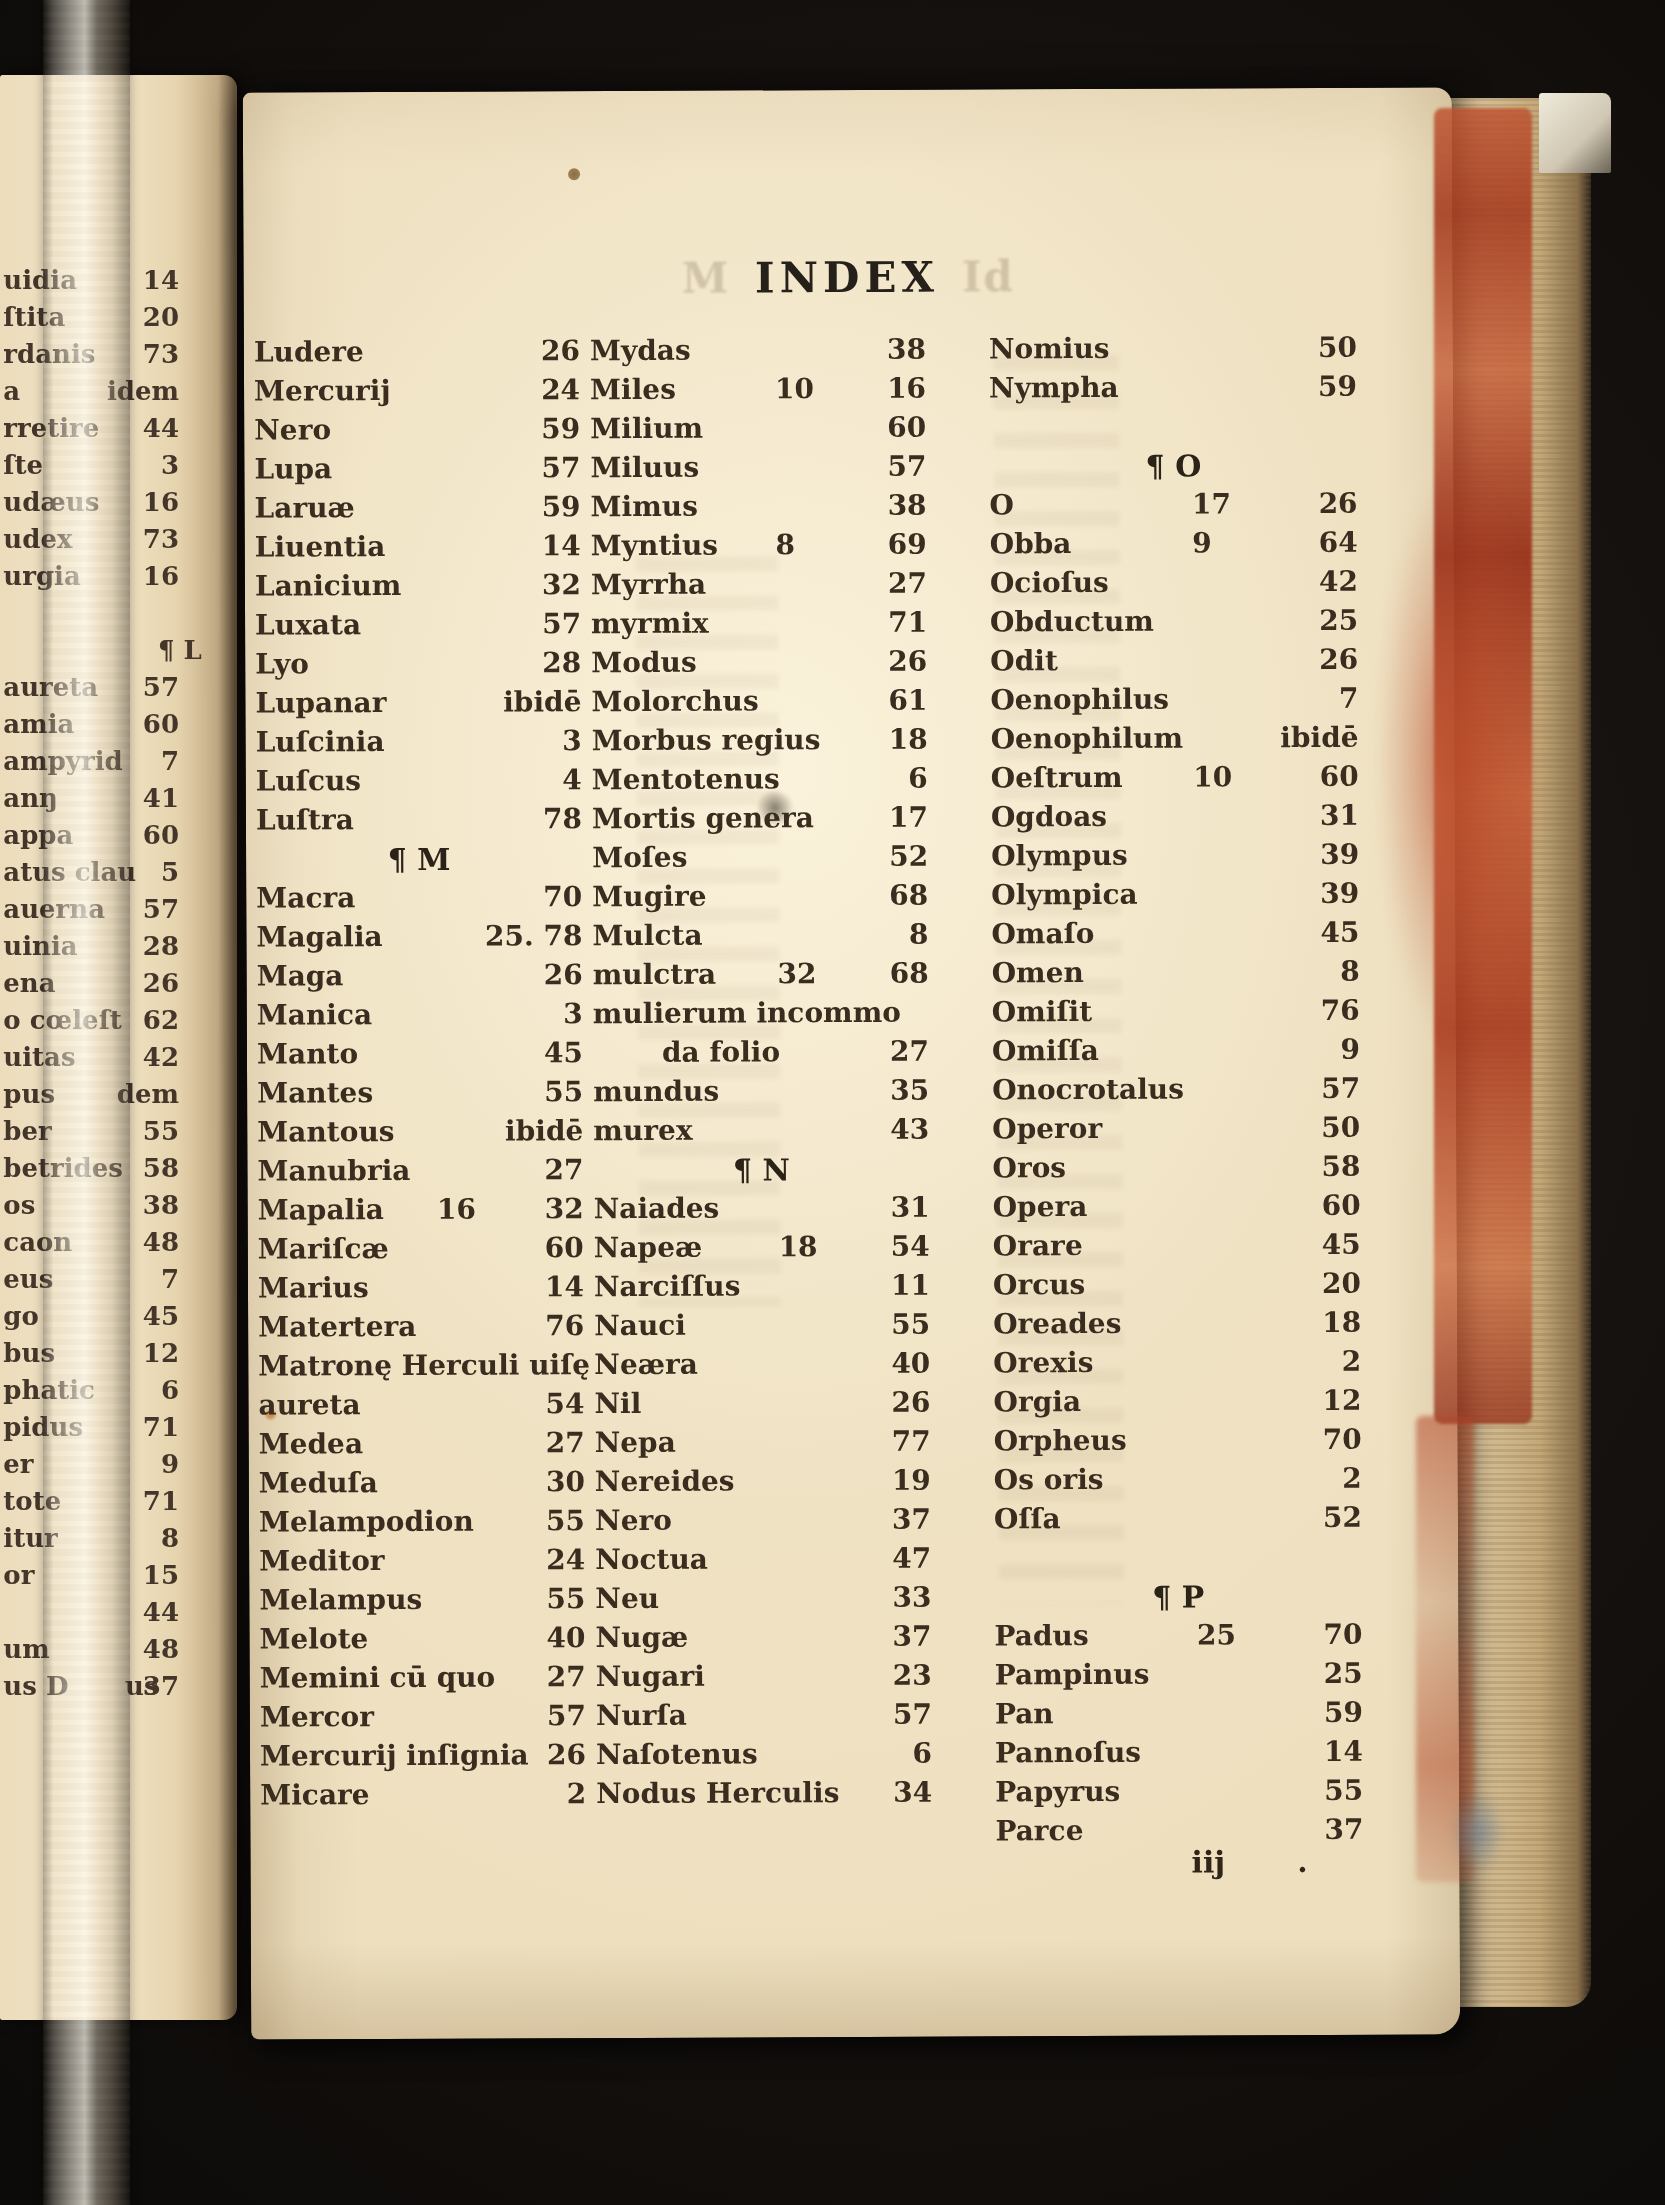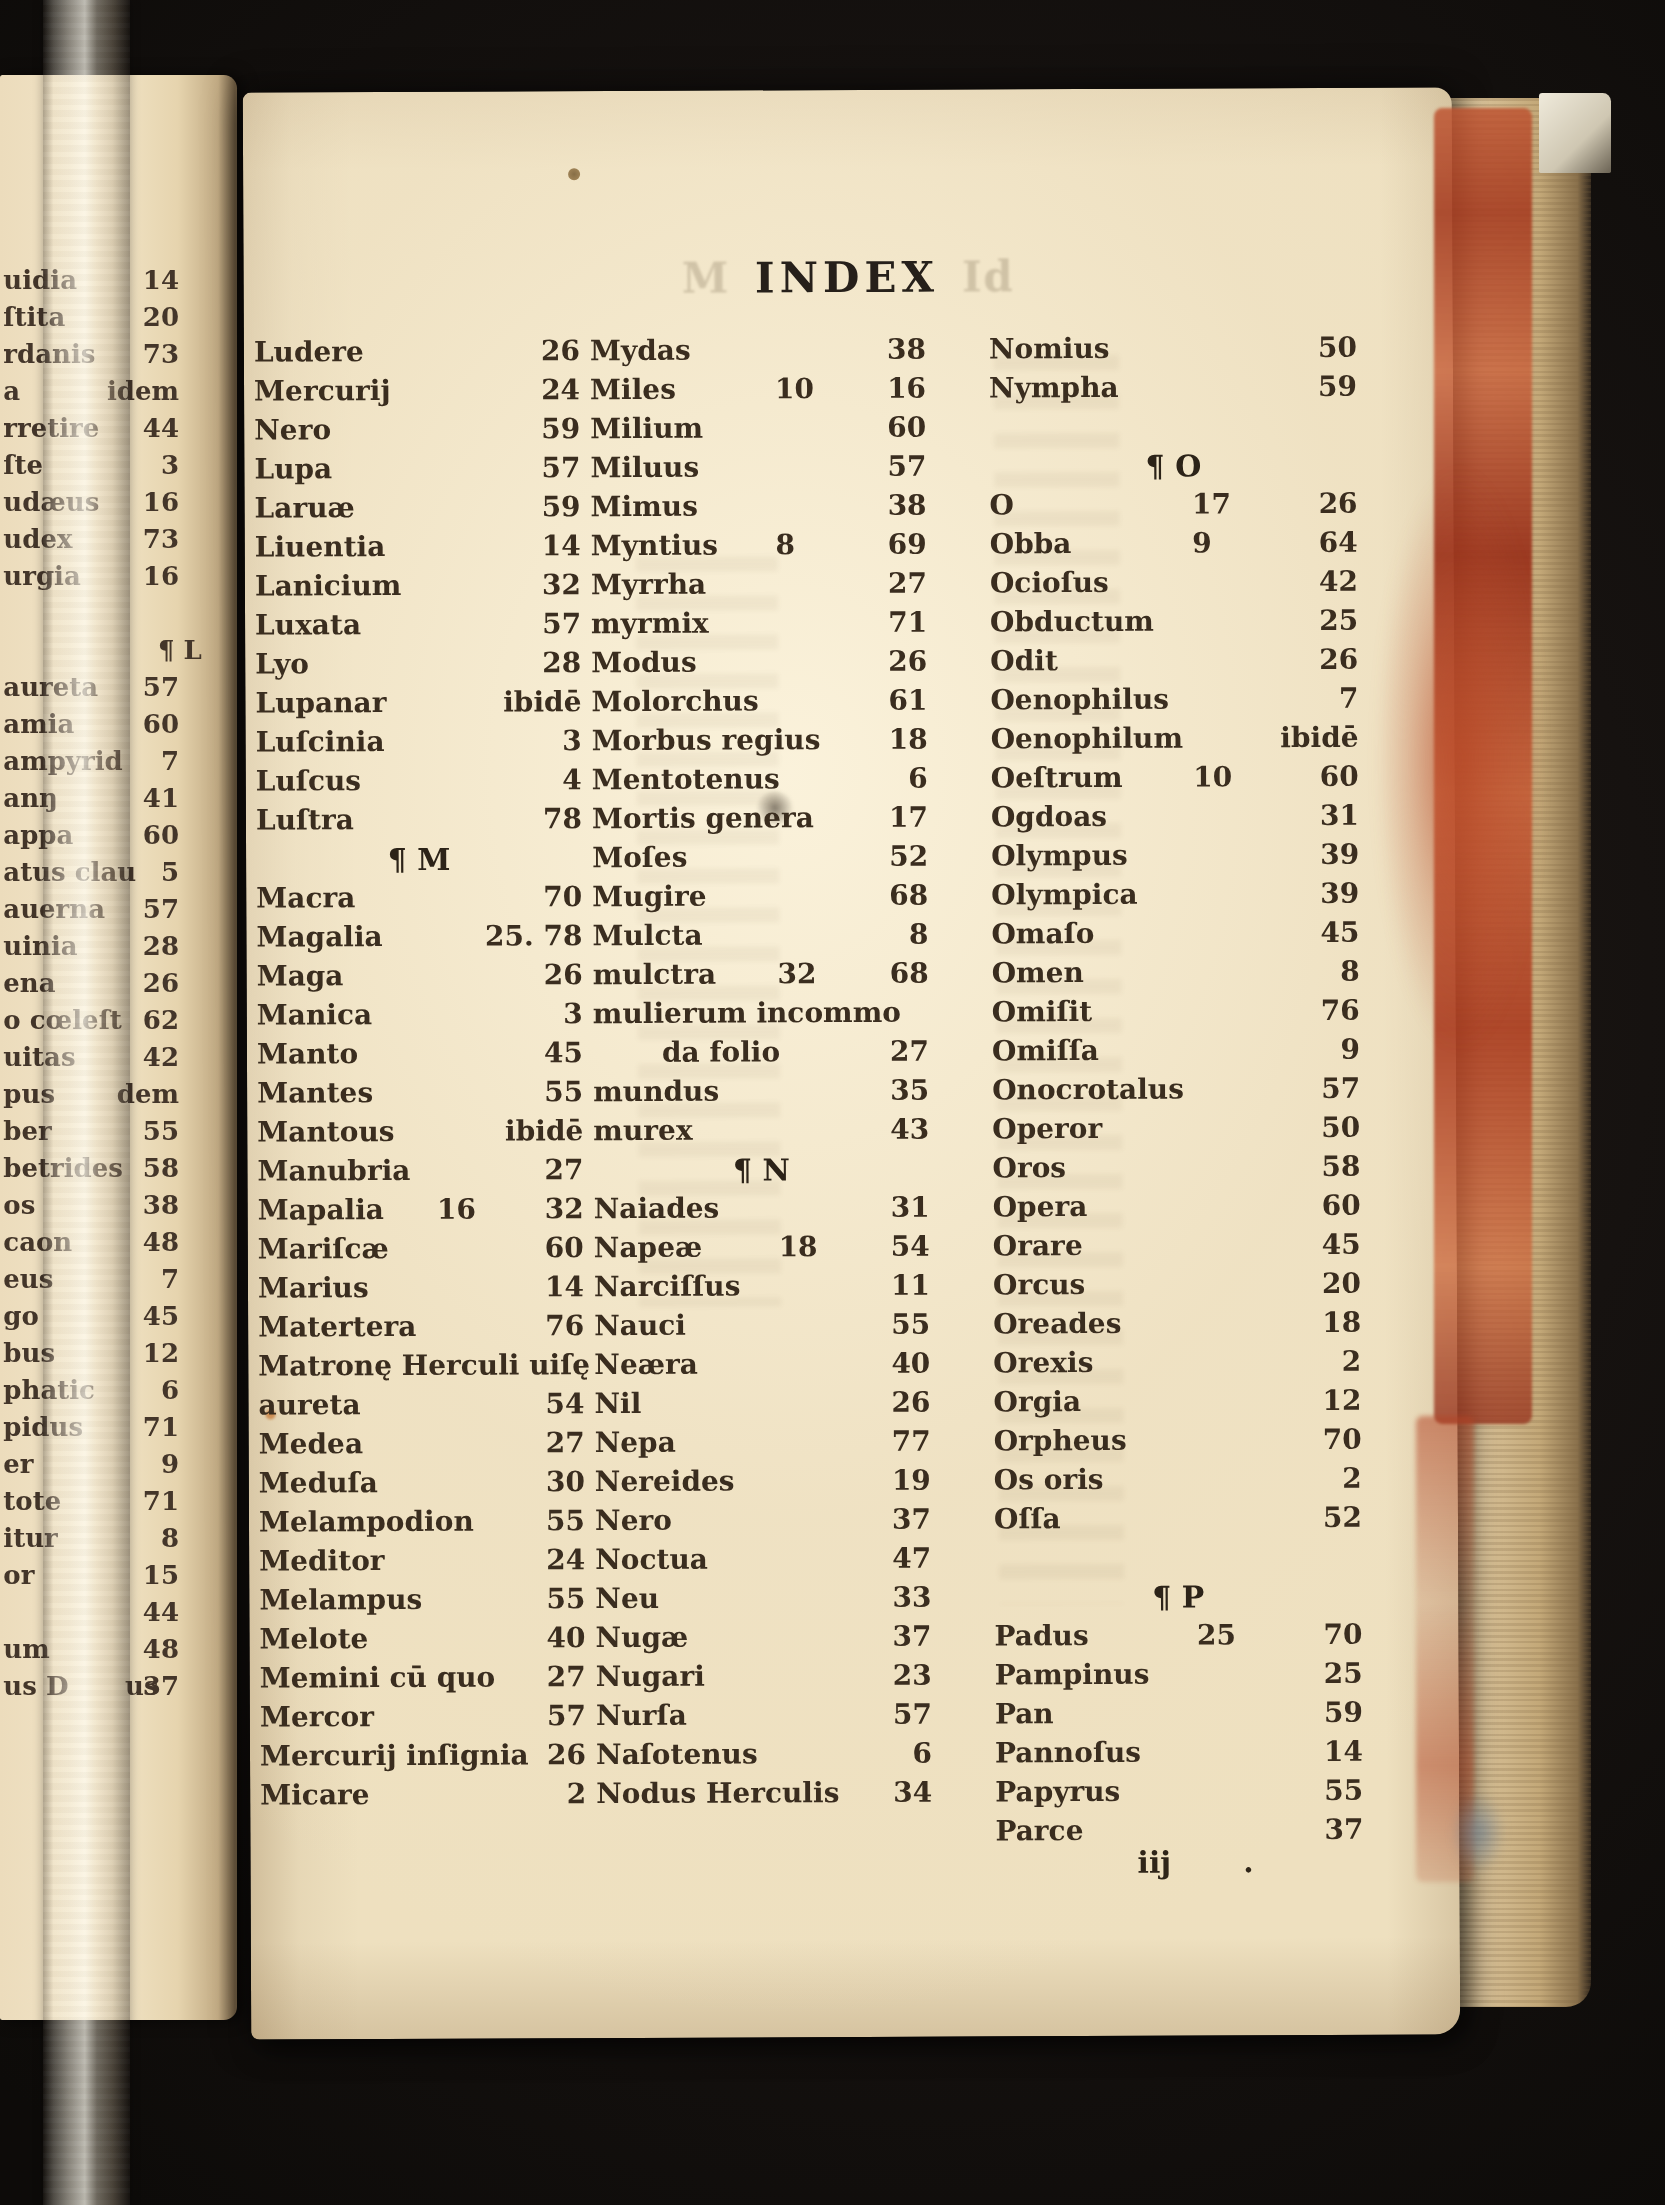--- a/index.html
+++ b/index.html
@@ -78,21 +78,21 @@
   .col.c2{left:336px;width:336px;}
   .col.c3{left:735px;width:368px;}
   .row{position:relative;height:39px;font-size:28px;font-weight:700;color:#3a2d1f;white-space:nowrap;}
   .row .w{position:absolute;left:0;}
   .row.ind .w{left:69px;}
   .row .m{position:absolute;left:55%;}
   .row .n{position:absolute;right:0;}
   .row.h{font-size:30px;color:#2c2318;}
   .row.h .w{position:static;display:block;text-align:center;}
 
-  .sig{position:absolute;left:887px;top:1756px;font-size:30px;font-weight:700;color:#2f2519;text-align:center;}
+  .sig{position:absolute;left:941px;top:1756px;font-size:30px;font-weight:700;color:#2f2519;text-align:center;}
   .sig .period{margin-left:72px;}
 
   
   .fox1{position:absolute;left:325px;top:77px;width:11.7px;height:11.7px;border-radius:50%;
     background:radial-gradient(circle,#6d5127,#8a6a3a 70%,transparent);opacity:.8;}
   .smudge1{position:absolute;left:510px;top:701px;width:38px;height:33px;border-radius:50%;
     background:radial-gradient(circle, rgba(40,30,20,0.55), rgba(40,30,20,0) 75%);filter:blur(1.7px);}
   .fox2{position:absolute;left:16.7px;top:1317px;width:10px;height:10px;border-radius:50%;
     background:#c97f3f;opacity:.8;filter:blur(0.8px);}
   .ghostcol{position:absolute;opacity:.06;filter:blur(2.5px);

